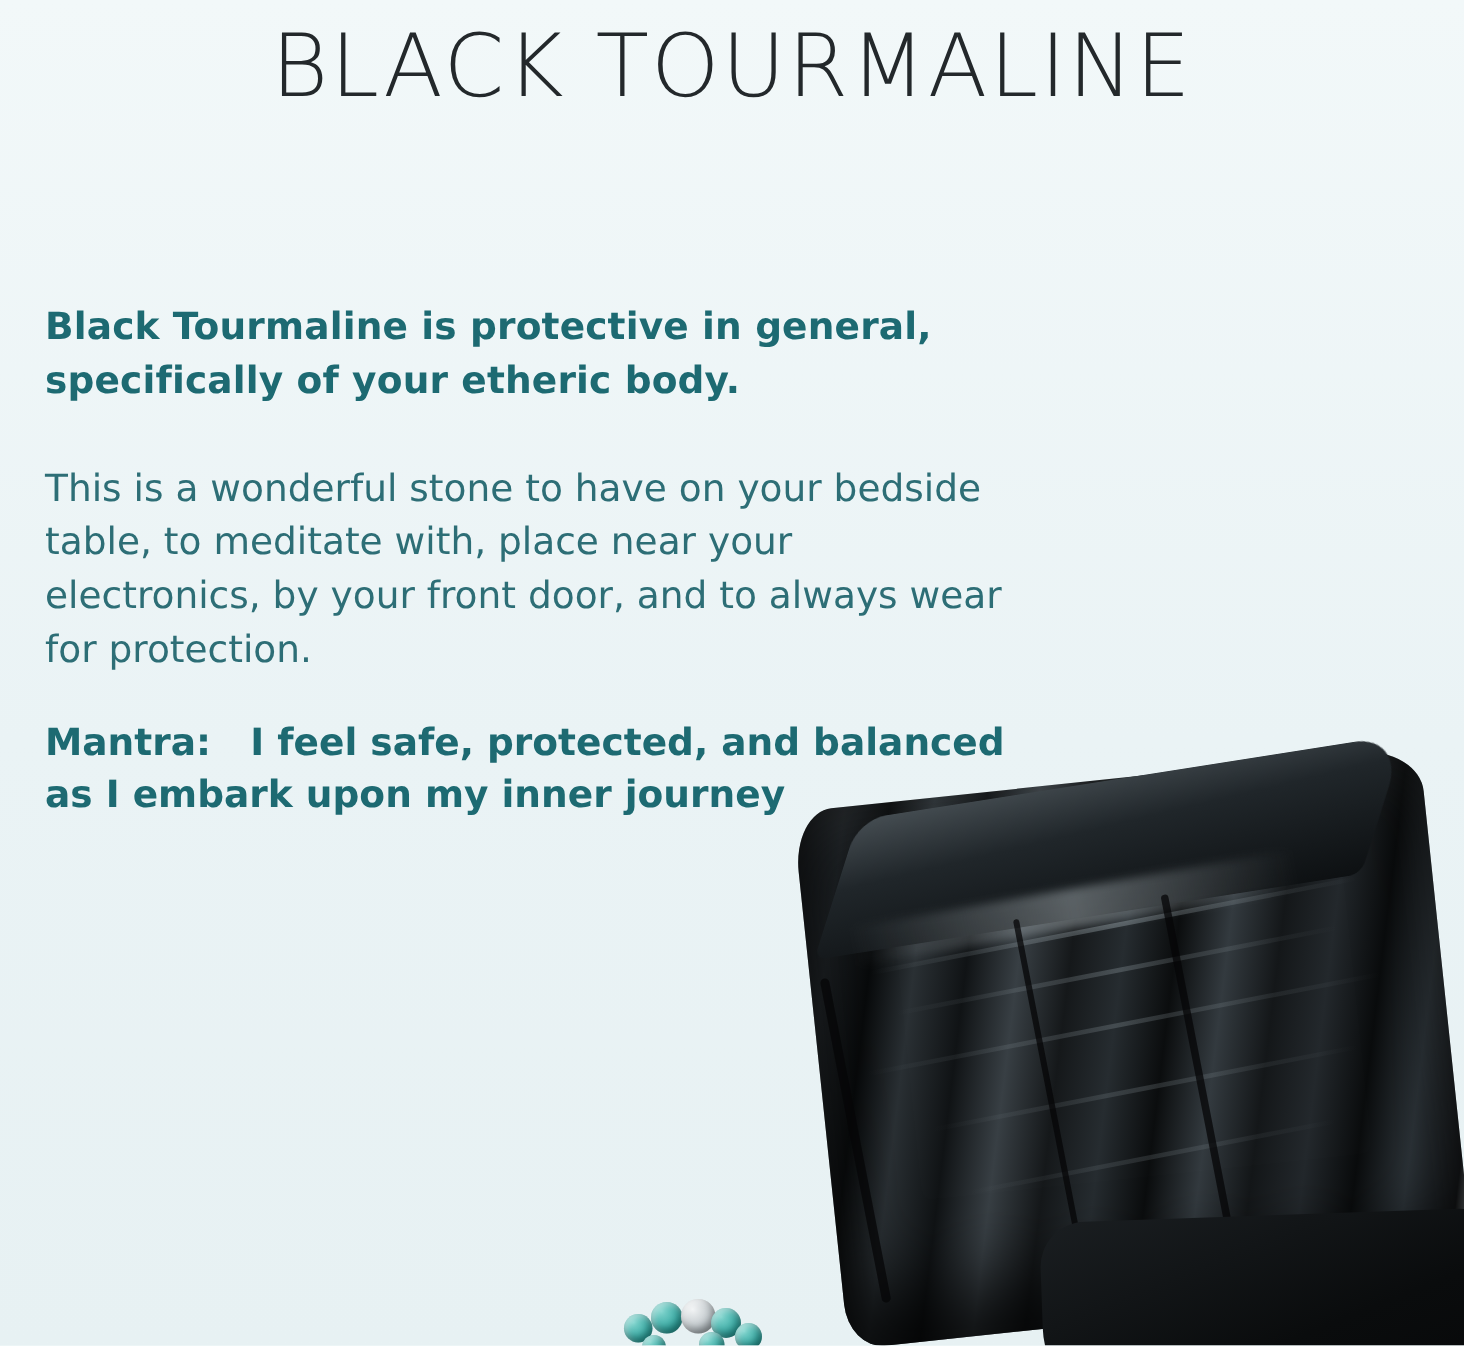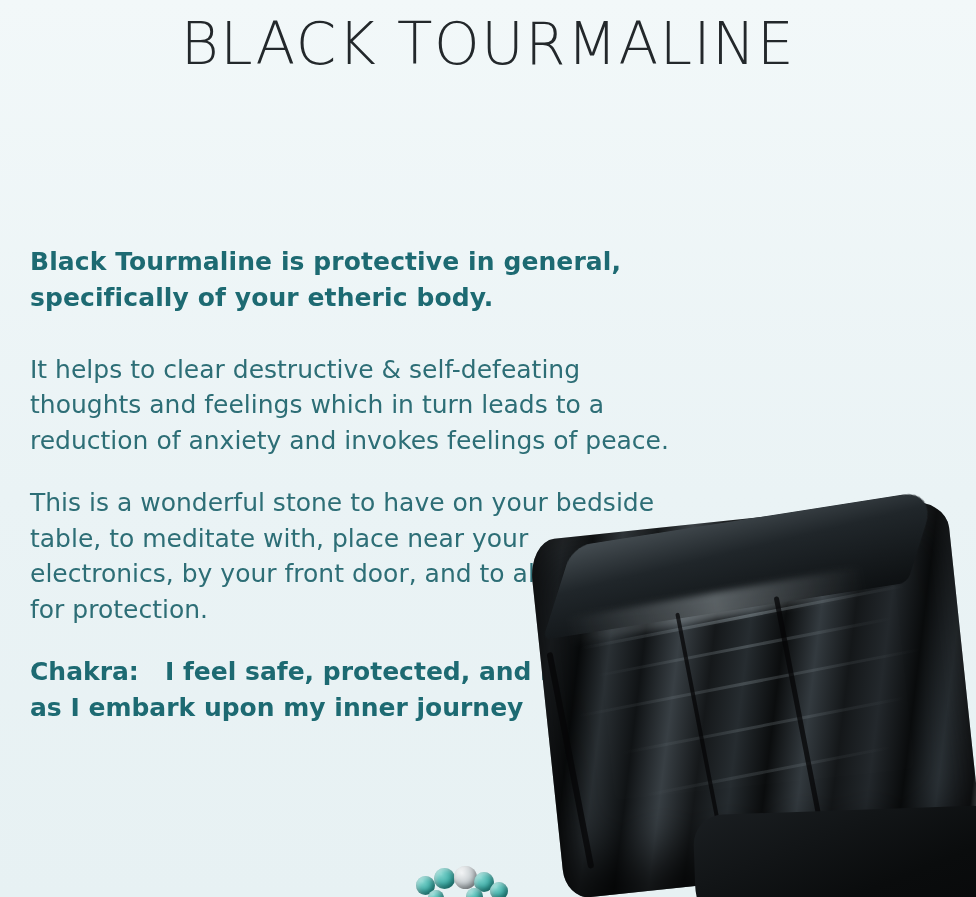--- a/index.html
+++ b/index.html
@@ -64,21 +64,20 @@
     margin: 0 0 26px 0;
     font-weight: 400;
   }
   .para.bold {
     font-weight: bold;
     color: #1d6a72;
     letter-spacing: 0.1px;
   }
   .para.lead {
     margin-bottom: 36px;
-    margin-top: 44px;
   }
   .para.mantra {
     font-weight: bold;
     color: #1d6a72;
     margin-bottom: 0;
   }
   .mantra-label {
     white-space: pre;
   }
 
@@ -194,23 +193,22 @@
 <body>
 
 <div class="page">
 
   <div class="header">
     <div class="title">BLACK TOURMALINE</div>
   </div>
 
   <div class="content">
     <p class="para bold lead">Black Tourmaline is protective in general, specifically of your etheric body.</p>
-    <p class="para">It helps to clear destructive &amp; self-defeating thoughts and feelings which in turn leads to a reduction of anxiety and invokes feelings of peace.</p>
     <p class="para">This is a wonderful stone to have on your bedside table, to meditate with, place near your electronics, by your front door, and to always wear for protection.</p>
-    <p class="para mantra"><span class="mantra-label">Chakra:</span>&nbsp;&nbsp; <span>I feel safe, protected, and balanced as I embark upon my inner journey</span></p>
+    <p class="para mantra"><span class="mantra-label">Mantra:</span>&nbsp;&nbsp; <span>I feel safe, protected, and balanced as I embark upon my inner journey</span></p>
   </div>
 
   <div class="crystal-wrap">
     <div class="crystal">
       <div class="face"></div>
       <div class="top"></div>
       <div class="sheen"></div>
       <div class="streak" style="left:40px; top:96px; width:330px;"></div>
       <div class="streak" style="left:54px; top:126px; width:300px; opacity:0.4;"></div>
       <div class="streak" style="left:30px; top:162px; width:350px; opacity:0.35;"></div>

